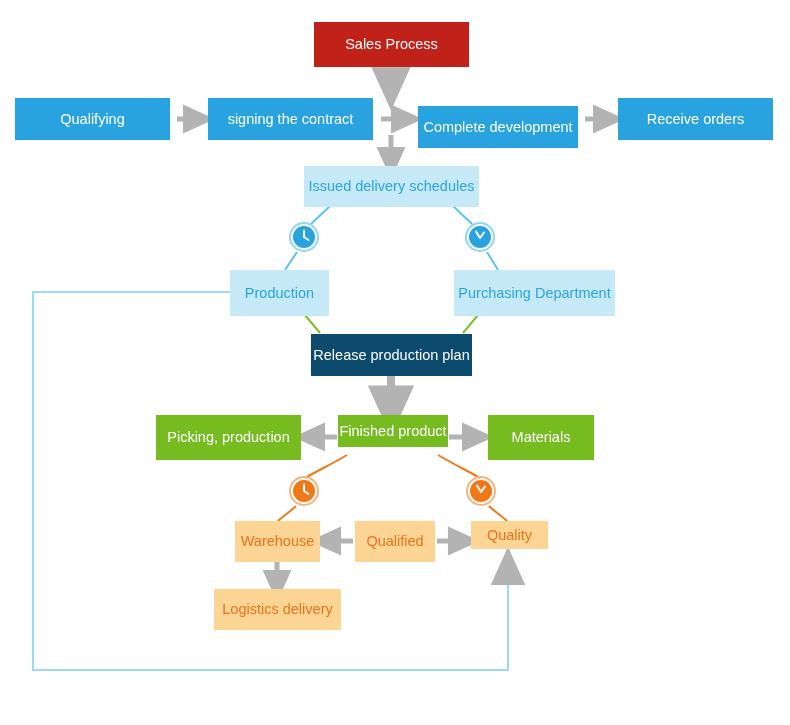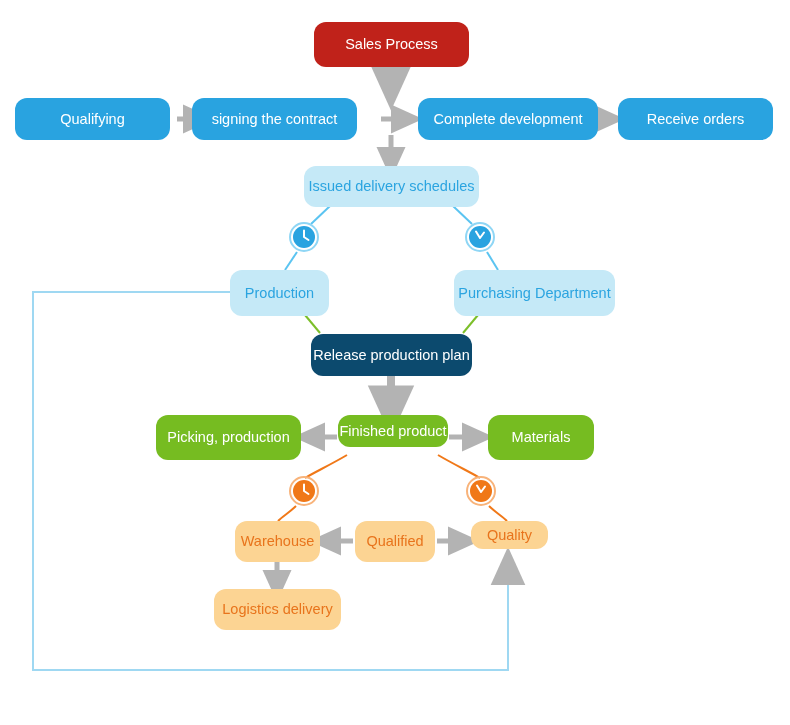--- a/index.html
+++ b/index.html
@@ -26,21 +26,21 @@
     height: 725px;
     pointer-events: none;
   }
   .node {
     position: absolute;
     box-sizing: border-box;
     display: flex;
     align-items: center;
     justify-content: center;
     text-align: center;
-    border-radius: 12px;
+    border-radius: 0;
     font-size: 14.5px;
     line-height: 1.15;
     padding: 0 10px;
     white-space: nowrap;
     z-index: 3;
   }
   .node.red    { background: #C0221A; color: #ffffff; }
   .node.blue   { background: #29A3E0; color: #ffffff; }
   .node.ltblue { background: #C5E9F7; color: #2BA4E0; }
   .node.orange { background: #0c4a6e; color: #ffffff; }
@@ -113,23 +113,23 @@
     <line x1="277" y1="562" x2="277" y2="586" stroke="#B3B3B3" stroke-width="5" marker-end="url(#ahGrey)"></line>
 
     <path d="M232,292 L33,292 L33,670 L508,670 L508,585" fill="none" stroke="#9FD8F2" stroke-width="2"></path>
     <line x1="508" y1="585" x2="508" y2="566" stroke="#B3B3B3" stroke-width="6" marker-end="url(#ahGrey)"></line>
   </svg>
 
   <div class="node red" style="left:314px; top:22px; width:155px; height:45px;">Sales Process</div>
 
   <div class="node blue" style="left:15px; top:98px; width:155px; height:42px;">Qualifying</div>
 
-  <div class="node blue" style="left:192px; top:98px; width:165px; height:42px;">signing the contract</div>
+  <div class="node blue" style="left:208px; top:98px; width:165px; height:42px;">signing the contract</div>
 
-  <div class="node blue" style="left:418px; top:98px; width:180px; height:42px;">Complete development</div>
+  <div class="node blue" style="left:418px; top:106px; width:160px; height:42px;">Complete development</div>
 
   <div class="node blue" style="left:618px; top:98px; width:155px; height:42px;">Receive orders</div>
 
   <div class="node ltblue" style="left:304px; top:166px; width:175px; height:41px;">Issued delivery schedules</div>
 
   <div class="node ltblue" style="left:230px; top:270px; width:99px; height:46px;">Production</div>
 
   <div class="node ltblue" style="left:454px; top:270px; width:161px; height:46px;">Purchasing Department</div>
 
   <div class="node orange" style="left:311px; top:334px; width:161px; height:42px;">Release production plan</div>

